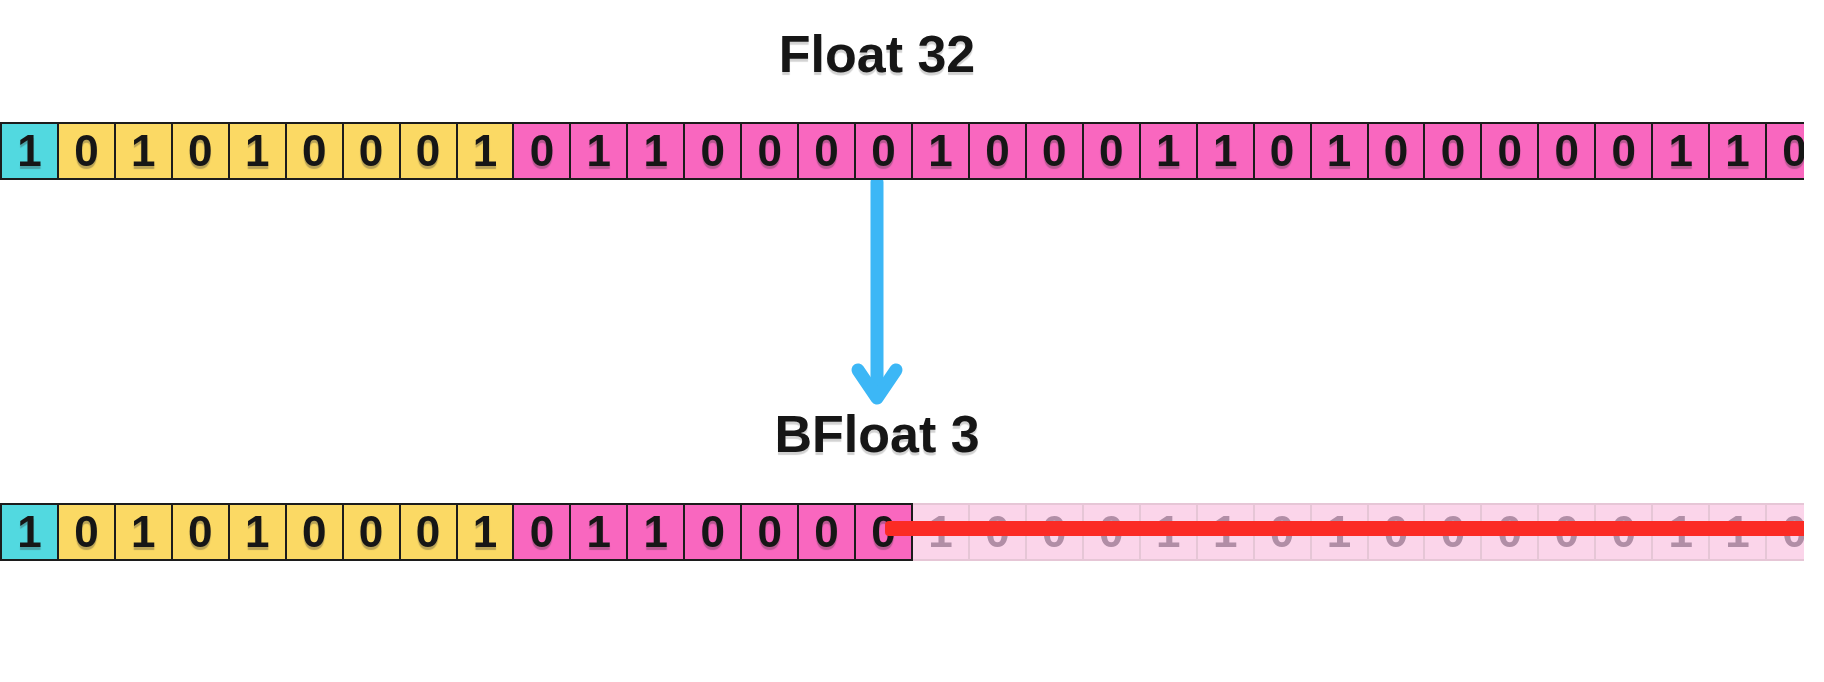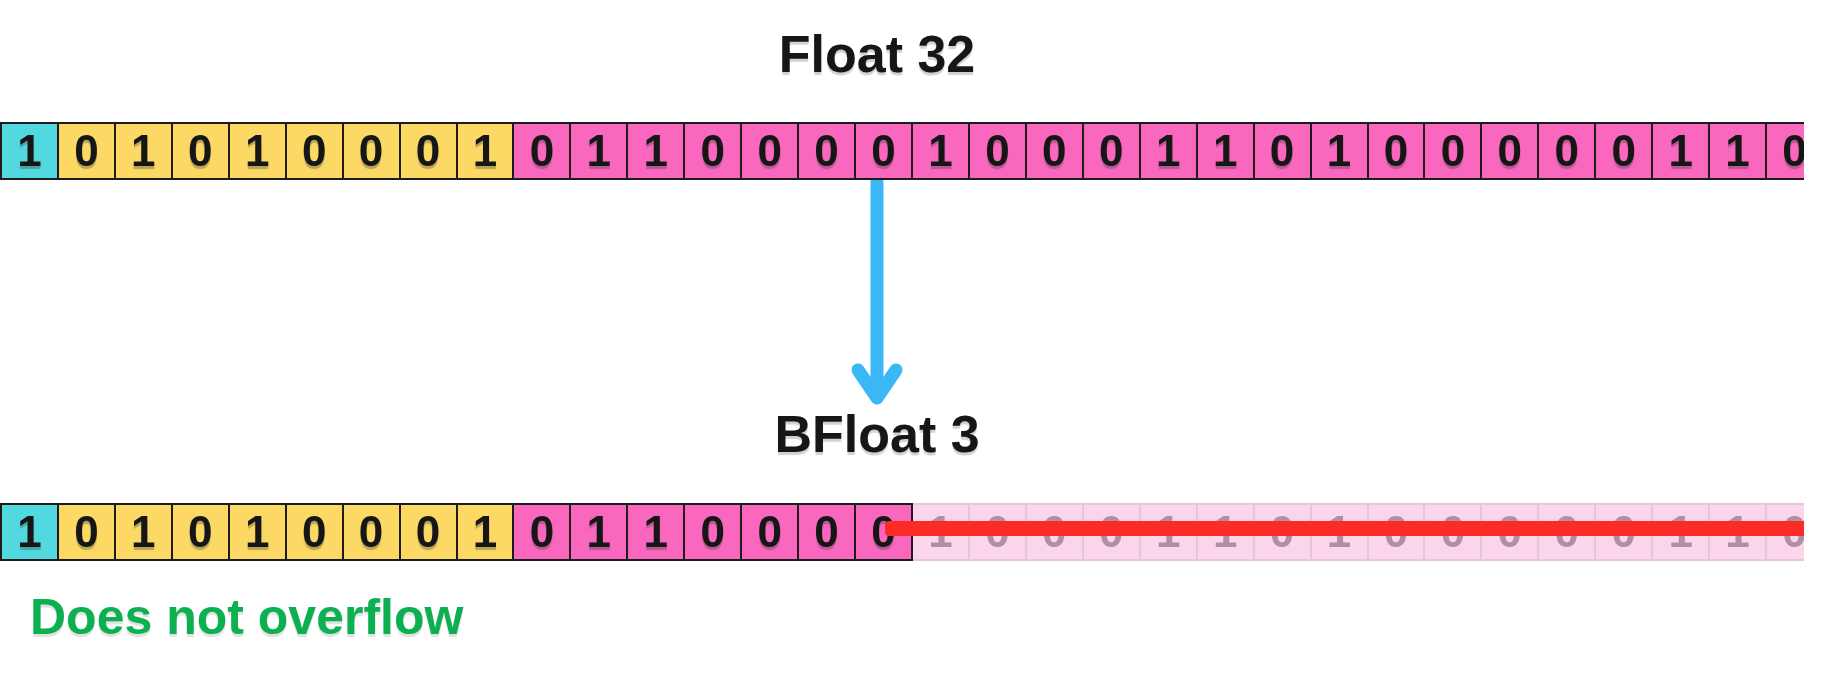--- a/index.html
+++ b/index.html
@@ -173,15 +173,14 @@
       <div class="cell cell-truncated">0</div>
       <div class="cell cell-truncated">0</div>
       <div class="cell cell-truncated">0</div>
       <div class="cell cell-truncated">1</div>
       <div class="cell cell-truncated">1</div>
       <div class="cell cell-truncated">0</div>
     </div>
 
   <div class="redline"></div>
 
-  <div class="caption">Does not overflow</div>
 
 </div>
 
 </body></html>

